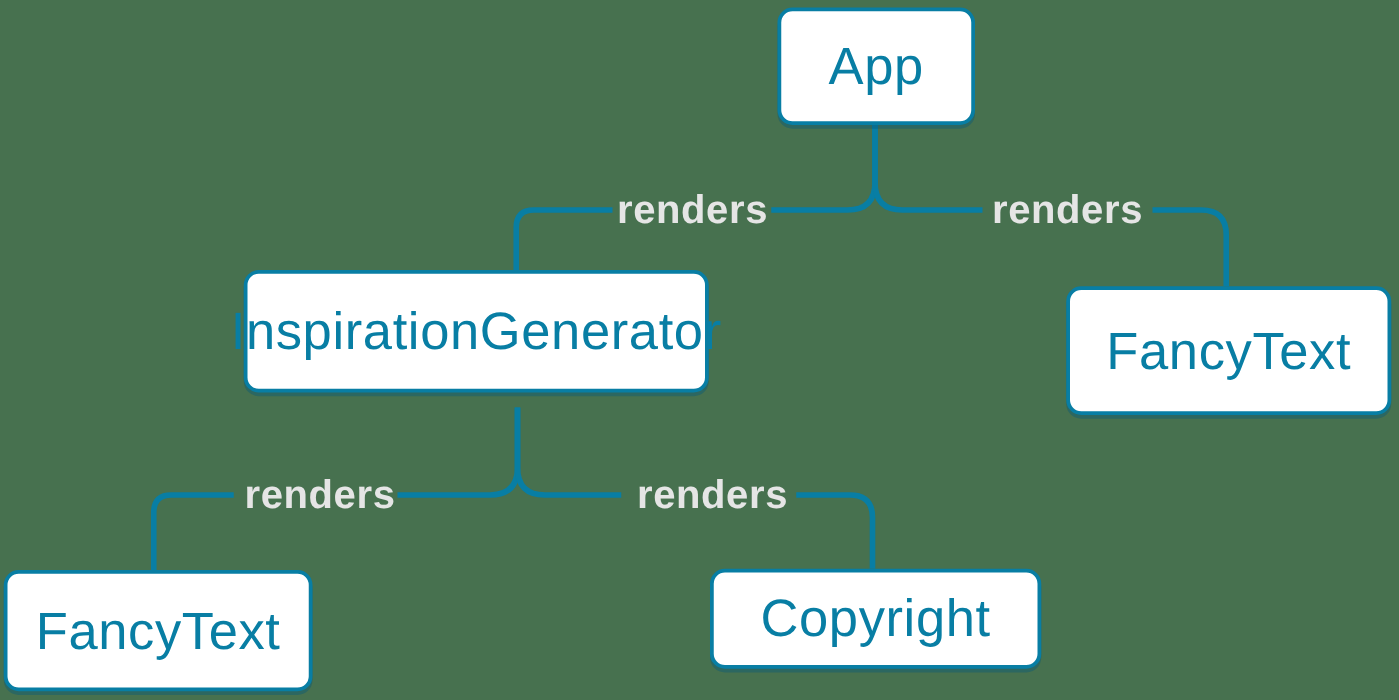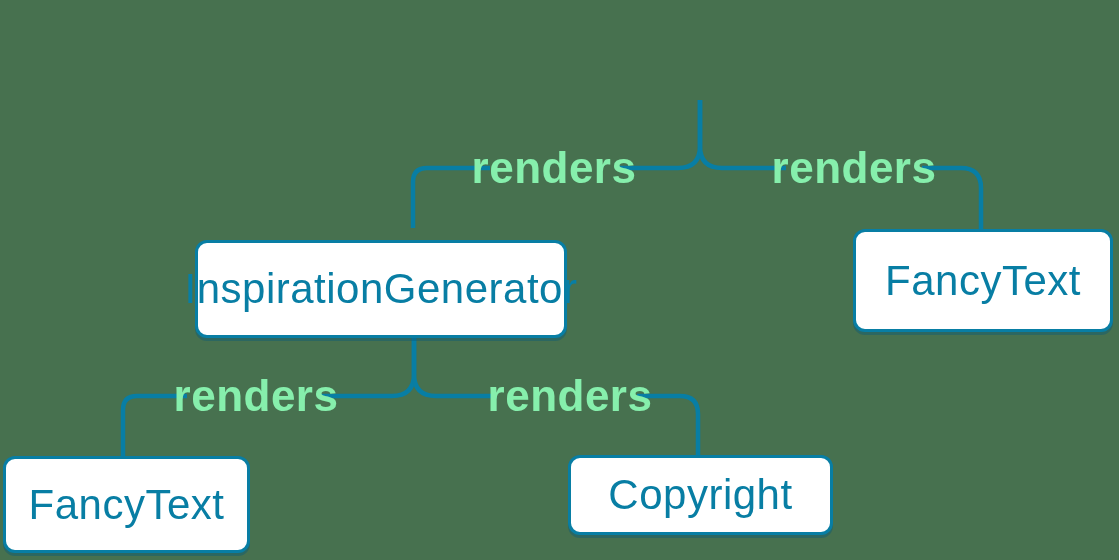--- a/index.html
+++ b/index.html
@@ -39,22 +39,22 @@
     justify-content: center;
     color: #087ea4;
     font-size: 42px;
     font-weight: 400;
     letter-spacing: 0.5px;
     white-space: nowrap;
   }
   .edge-label {
     position: absolute;
     transform: translate(-50%, -50%);
-    color: #86efac;
-    font-size: 44px;
+    color: #e5e5e5;
+    font-size: 32px;
     font-weight: 700;
     letter-spacing: 0.5px;
     white-space: nowrap;
   }
 </style>
 </head>
 <body>
 
 <div class="canvas">
 
@@ -62,22 +62,25 @@
 
     <path d="M 700 100 V 146 Q 700 168 678 168 H 617 M 490 168 H 427 Q 413 168 413 182 V 228"></path>
 
     <path d="M 700 100 V 146 Q 700 168 722 168 H 786 M 922 168 H 961 Q 981 168 981 188 V 229"></path>
 
     <path d="M 414 326 V 374 Q 414 396 392 396 H 318 M 187 396 H 137 Q 123 396 123 410 V 456"></path>
 
     <path d="M 414 326 V 374 Q 414 396 436 396 H 497 M 637 396 H 680 Q 698 396 698 414 V 455"></path>
   </svg>
 
+  <div class="node" style="left:622px; top:6px; width:158px; height:94px;">
+    <span>App</span>
+  </div>
 
-  <div class="node" style="left:195px; top:240px; width:372px; height:98px;">
+  <div class="node" style="left:195px; top:216px; width:372px; height:98px;">
     <span>InspirationGenerator</span>
   </div>
 
   <div class="node" style="left:853px; top:229px; width:260px; height:103px;">
     <span>FancyText</span>
   </div>
 
   <div class="node" style="left:3px; top:456px; width:247px; height:97px;">
     <span>FancyText</span>
   </div>

